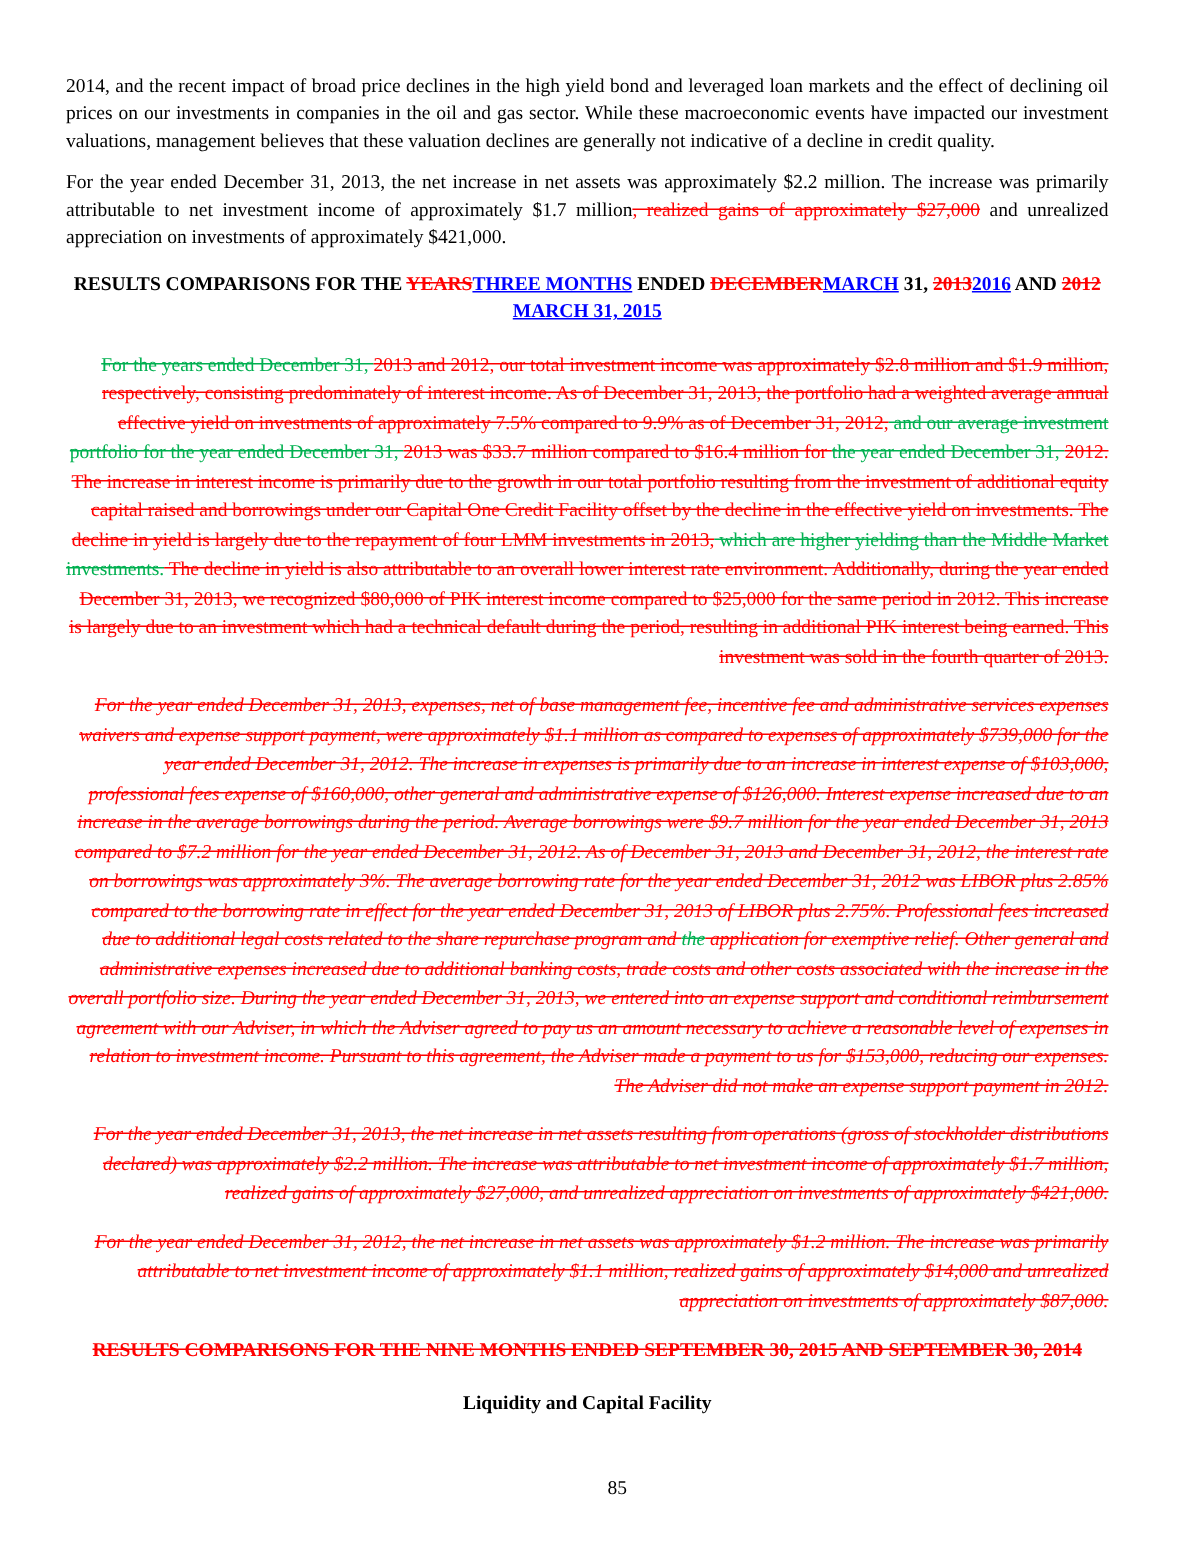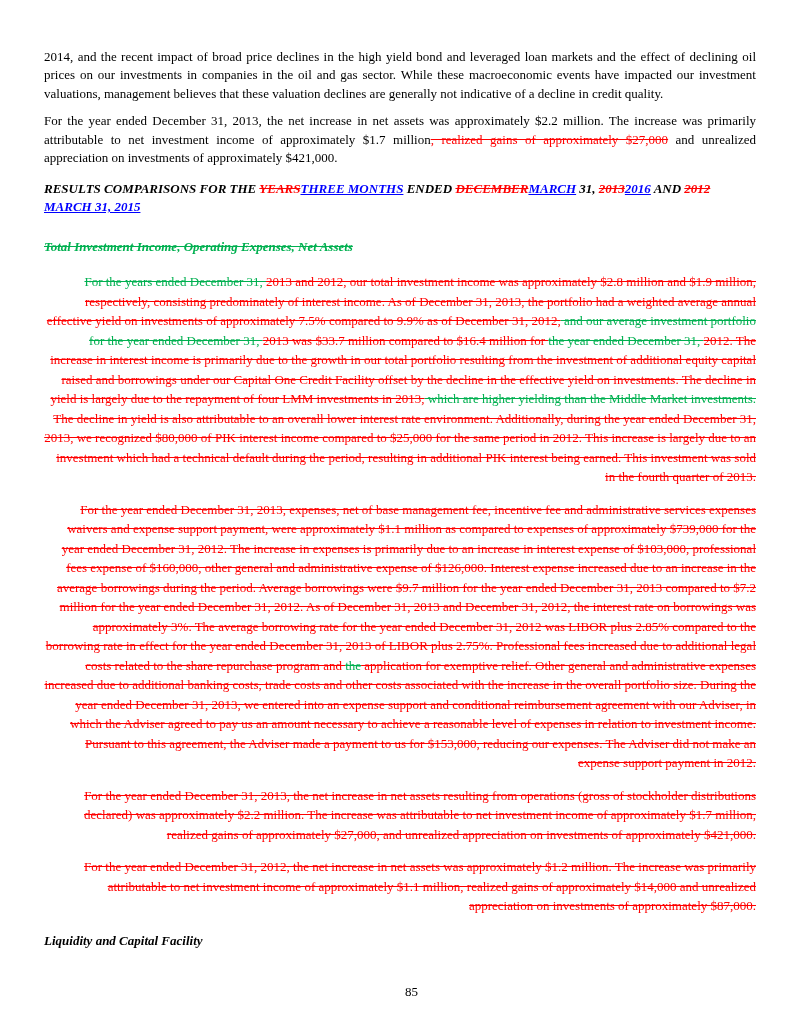--- a/index.html
+++ b/index.html
@@ -5,47 +5,46 @@
   html, body {
     margin: 0;
     padding: 0;
     background: #ffffff;
   }
   .page {
     position: relative;
     width: 799px;
     height: 1034px;
     box-sizing: border-box;
-    padding: 48px 43px 0 44px;
+    padding: 48px 60px 0 44px;
     background: #ffffff;
     font-family: "Liberation Serif", "DejaVu Serif", serif;
     font-size: 13px;
     color: #000000;
     overflow: hidden;
   }
   .para {
     text-align: justify;
     line-height: 1.42;
     margin: 0;
   }
   .para + .para { margin-top: 9px; }
   .heading {
     font-weight: bold;
-    font-style: italic;
     line-height: 1.42;
-    text-align: left;
+    text-align: center;
   }
   .h-results { margin-top: 12px; }
   .h-green   { margin-top: 21px; }
   .para-red {
     text-align: right;
     line-height: 1.5;
     margin-top: 16px;
   }
-  .para-red + .para-red { margin-top: 12px; }
+  .para-red + .para-red { margin-top: 12px; font-style: italic; }
   .h-results-bottom { margin-top: 15px; }
   .h-liquidity { margin-top: 16px; }
   .page-number {
     position: absolute;
     left: 12px;
     top: 984px;
     width: 100%;
     text-align: center;
     line-height: 1.2;
   }
@@ -54,28 +53,28 @@
 <body>
 
 <div class="page">
 
   <p class="para"><span style="color: rgb(0, 0, 0);">2014, and the recent impact of broad price declines in the high yield bond and leveraged loan markets and the effect of declining oil prices on our investments in companies in the oil and gas sector. While these macroeconomic events have impacted our investment valuations, management believes that these valuation declines are generally not indicative of a decline in credit quality.</span></p>
 
   <p class="para"><span style="color: rgb(0, 0, 0);">For the year ended December 31, 2013, the net increase in net assets was approximately $2.2 million. The increase was primarily attributable to net investment income of approximately $1.7 million</span><span style="color: rgb(255, 0, 0); text-decoration: line-through;">, realized gains of approximately $27,000</span><span style="color: rgb(0, 0, 0);"> and unrealized appreciation on investments of approximately $421,000.</span></p>
 
   <p class="heading h-results"><span style="color: rgb(0, 0, 0);">RESULTS COMPARISONS FOR THE </span><span style="color: rgb(255, 0, 0); text-decoration: line-through;">YEARS</span><span style="color: rgb(0, 0, 255); text-decoration: underline;">THREE MONTHS</span><span style="color: rgb(0, 0, 0);"> ENDED </span><span style="color: rgb(255, 0, 0); text-decoration: line-through;">DECEMBER</span><span style="color: rgb(0, 0, 255); text-decoration: underline;">MARCH</span><span style="color: rgb(0, 0, 0);"> 31, </span><span style="color: rgb(255, 0, 0); text-decoration: line-through;">2013</span><span style="color: rgb(0, 0, 255); text-decoration: underline;">2016</span><span style="color: rgb(0, 0, 0);"> AND </span><span style="color: rgb(255, 0, 0); text-decoration: line-through;">2012</span><br><span style="color: rgb(0, 0, 255); text-decoration: underline;">MARCH 31, 2015</span></p>
 
-  <p class="heading h-green"><span style="color: rgb(0, 176, 80); text-decoration: line-through;">Total Investment Income, Operating Expenses, Net Assets</span></p>
 
   <p class="para-red"><span style="color: rgb(0, 176, 80); text-decoration: line-through;">For the years ended December 31, </span><span style="color: rgb(255, 0, 0); text-decoration: line-through;">2013 and 2012, our total investment income was approximately $2.8 million and $1.9 million, respectively, consisting predominately of interest income. As of December 31, 2013, the portfolio had a weighted average annual effective yield on investments of approximately 7.5% compared to 9.9% as of December 31, 2012,</span><span style="color: rgb(0, 176, 80); text-decoration: line-through;"> and our average investment portfolio for the year ended December 31, </span><span style="color: rgb(255, 0, 0); text-decoration: line-through;">2013 was $33.7 million compared to $16.4 million for </span><span style="color: rgb(0, 176, 80); text-decoration: line-through;">the year ended December 31, </span><span style="color: rgb(255, 0, 0); text-decoration: line-through;">2012. The increase in interest income is primarily due to the growth in our total portfolio resulting from the investment of additional equity capital raised and borrowings under our Capital One Credit Facility offset by the decline in the effective yield on investments. The decline in yield is largely due to the repayment of four LMM investments in 2013,</span><span style="color: rgb(0, 176, 80); text-decoration: line-through;"> which are higher yielding than the Middle Market investments.</span><span style="color: rgb(255, 0, 0); text-decoration: line-through;"> The decline in yield is also attributable to an overall lower interest rate environment. Additionally, during the year ended December 31, 2013, we recognized $80,000 of PIK interest income compared to $25,000 for the same period in 2012. This increase is largely due to an investment which had a technical default during the period, resulting in additional PIK interest being earned. This investment was sold in the fourth quarter of 2013.</span></p>
 
   <p class="para-red"><span style="color: rgb(255, 0, 0); text-decoration: line-through;">For the year ended December 31, 2013, expenses, net of base management fee, incentive fee and administrative services expenses waivers and expense support payment, were approximately $1.1 million as compared to expenses of approximately $739,000 for the year ended December 31, 2012. The increase in expenses is primarily due to an increase in interest expense of $103,000, professional fees expense of $160,000, other general and administrative expense of $126,000. Interest expense increased due to an increase in the average borrowings during the period. Average borrowings were $9.7 million for the year ended December 31, 2013 compared to $7.2 million for the year ended December 31, 2012. As of December 31, 2013 and December 31, 2012, the interest rate on borrowings was approximately 3%. The average borrowing rate for the year ended December 31, 2012 was LIBOR plus 2.85% compared to the borrowing rate in effect for the year ended December 31, 2013 of LIBOR plus 2.75%. Professional fees increased due to additional legal costs related to the share repurchase program and </span><span style="color: rgb(0, 176, 80); text-decoration: line-through;">the</span><span style="color: rgb(255, 0, 0); text-decoration: line-through;"> application for exemptive relief. Other general and administrative expenses increased due to additional banking costs, trade costs and other costs associated with the increase in the overall portfolio size. During the year ended December 31, 2013, we entered into an expense support and conditional reimbursement agreement with our Adviser, in which the Adviser agreed to pay us an amount necessary to achieve a reasonable level of expenses in relation to investment income. Pursuant to this agreement, the Adviser made a payment to us for $153,000, reducing our expenses. The Adviser did not make an expense support payment in 2012.</span></p>
 
   <p class="para-red"><span style="color: rgb(255, 0, 0); text-decoration: line-through;">For the year ended December 31, 2013, the net increase in net assets resulting from operations (gross of stockholder distributions declared) was approximately $2.2 million. The increase was attributable to net investment income of approximately $1.7 million, realized gains of approximately $27,000, and unrealized appreciation on investments of approximately $421,000.</span></p>
 
   <p class="para-red"><span style="color: rgb(255, 0, 0); text-decoration: line-through;">For the year ended December 31, 2012, the net increase in net assets was approximately $1.2 million. The increase was primarily attributable to net investment income of approximately $1.1 million, realized gains of approximately $14,000 and unrealized appreciation on investments of approximately $87,000.</span></p>
 
+  <p class="heading h-results-bottom"><span style="color: rgb(255, 0, 0); text-decoration: line-through;">RESULTS COMPARISONS FOR THE NINE MONTHS ENDED SEPTEMBER 30, 2015 AND SEPTEMBER 30, 2014</span></p>
 
   <p class="heading h-liquidity"><span style="color: rgb(0, 0, 0);">Liquidity and Capital Facility</span></p>
 
   <div class="page-number">85</div>
 
 </div>
 
 </body></html>

